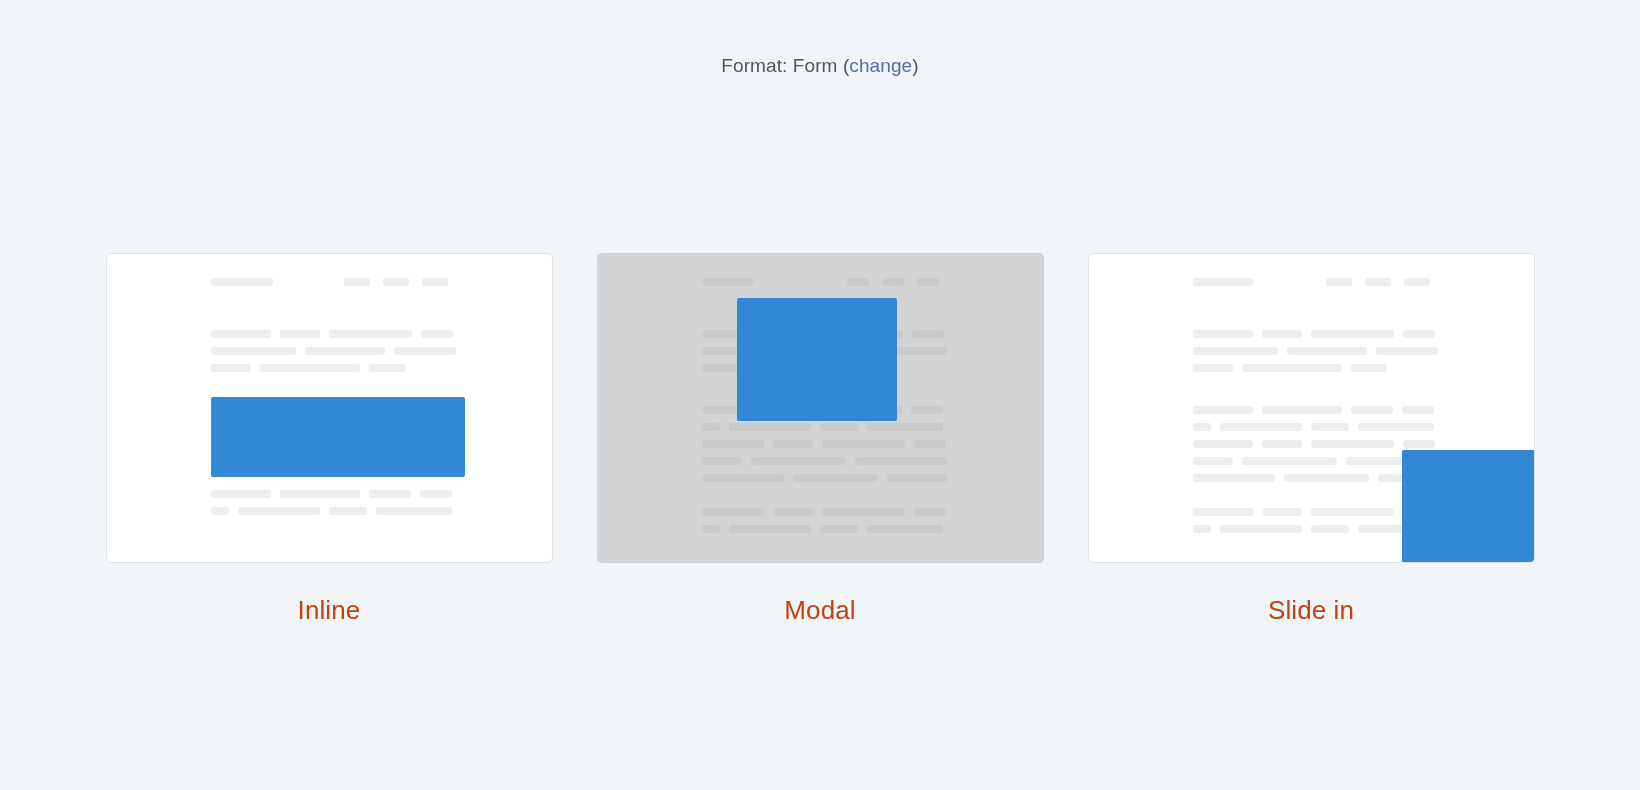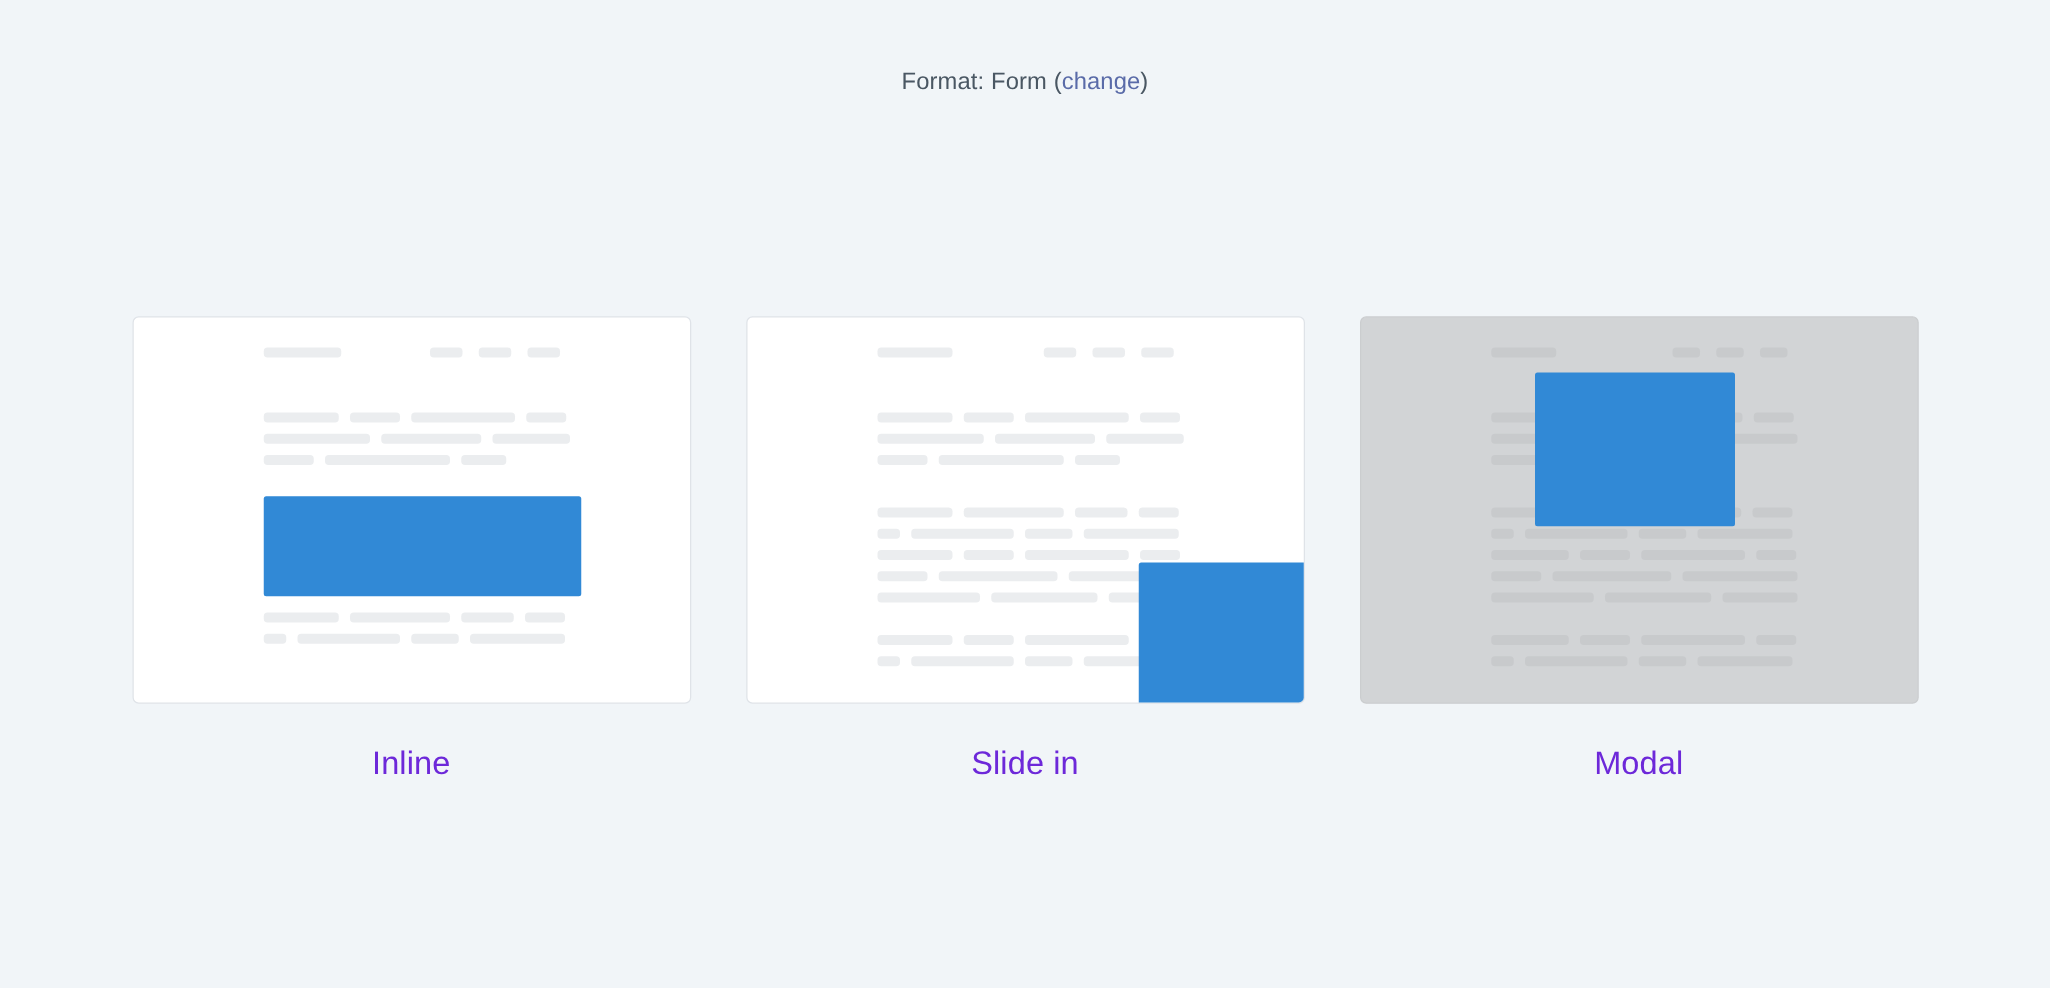--- a/index.html
+++ b/index.html
@@ -146,21 +146,21 @@
     width: 134px;
     height: 114px;
     background: #3189d6;
     border-radius: 2px 0 0 0;
   }
 
   .option-label {
     margin-top: 32px;
     font-size: 26px;
     font-weight: 400;
-    color: #6d28d9;
+    color: #c2410c;
     letter-spacing: 0.1px;
   }
 </style>
 </head>
 <body>
 
 <div class="page">
 
   <div class="format-line">
     <span>Format: Form (</span><a class="change-link" href="#">change</a><span class="paren">)</span>
@@ -211,101 +211,20 @@
               <div class="sk" style="width:18px"></div>
               <div class="sk" style="width:82px"></div>
               <div class="sk" style="width:38px"></div>
               <div class="sk" style="width:76px"></div>
             </div>
           </div>
         </div>
         <div class="blue-inline"></div>
       </div>
       <div class="option-label">Inline</div>
-    </div>
-
-    <div class="option">
-      <div class="preview white">
-        <div class="sk-wrap">
-          <div class="sk-row topbar">
-            <div class="left">
-              <div class="sk" style="width:60px"></div>
-            </div>
-            <div class="right">
-              <div class="sk" style="width:26px"></div>
-              <div class="sk" style="width:26px"></div>
-              <div class="sk" style="width:26px"></div>
-            </div>
-          </div>
-          <div class="sk-group" style="margin-top:44px">
-            <div class="sk-row">
-              <div class="sk" style="width:60px"></div>
-              <div class="sk" style="width:40px"></div>
-              <div class="sk" style="width:83px"></div>
-              <div class="sk" style="width:32px"></div>
-            </div>
-            <div class="sk-row">
-              <div class="sk" style="width:85px"></div>
-              <div class="sk" style="width:80px"></div>
-              <div class="sk" style="width:62px"></div>
-            </div>
-            <div class="sk-row">
-              <div class="sk" style="width:40px"></div>
-              <div class="sk" style="width:100px"></div>
-              <div class="sk" style="width:36px"></div>
-            </div>
-          </div>
-          <div class="sk-group" style="margin-top:34px">
-            <div class="sk-row">
-              <div class="sk" style="width:60px"></div>
-              <div class="sk" style="width:80px"></div>
-              <div class="sk" style="width:42px"></div>
-              <div class="sk" style="width:32px"></div>
-            </div>
-            <div class="sk-row">
-              <div class="sk" style="width:18px"></div>
-              <div class="sk" style="width:82px"></div>
-              <div class="sk" style="width:38px"></div>
-              <div class="sk" style="width:76px"></div>
-            </div>
-            <div class="sk-row">
-              <div class="sk" style="width:60px"></div>
-              <div class="sk" style="width:40px"></div>
-              <div class="sk" style="width:83px"></div>
-              <div class="sk" style="width:32px"></div>
-            </div>
-            <div class="sk-row">
-              <div class="sk" style="width:40px"></div>
-              <div class="sk" style="width:95px"></div>
-              <div class="sk" style="width:92px"></div>
-            </div>
-            <div class="sk-row">
-              <div class="sk" style="width:82px"></div>
-              <div class="sk" style="width:85px"></div>
-              <div class="sk" style="width:60px"></div>
-            </div>
-          </div>
-          <div class="sk-group" style="margin-top:26px">
-            <div class="sk-row">
-              <div class="sk" style="width:60px"></div>
-              <div class="sk" style="width:40px"></div>
-              <div class="sk" style="width:83px"></div>
-              <div class="sk" style="width:32px"></div>
-            </div>
-            <div class="sk-row">
-              <div class="sk" style="width:18px"></div>
-              <div class="sk" style="width:82px"></div>
-              <div class="sk" style="width:38px"></div>
-              <div class="sk" style="width:76px"></div>
-            </div>
-          </div>
-        </div>
-        <div class="blue-slide"></div>
-      </div>
-      <div class="option-label">Slide in</div>
     </div>
 
     <div class="option">
       <div class="preview dim">
         <div class="sk-wrap">
           <div class="sk-row topbar">
             <div class="left">
               <div class="sk" style="width:52px"></div>
             </div>
             <div class="right">
@@ -375,14 +294,95 @@
               <div class="sk" style="width:38px"></div>
               <div class="sk" style="width:76px"></div>
             </div>
           </div>
         </div>
         <div class="blue-modal"></div>
       </div>
       <div class="option-label">Modal</div>
     </div>
 
+    <div class="option">
+      <div class="preview white">
+        <div class="sk-wrap">
+          <div class="sk-row topbar">
+            <div class="left">
+              <div class="sk" style="width:60px"></div>
+            </div>
+            <div class="right">
+              <div class="sk" style="width:26px"></div>
+              <div class="sk" style="width:26px"></div>
+              <div class="sk" style="width:26px"></div>
+            </div>
+          </div>
+          <div class="sk-group" style="margin-top:44px">
+            <div class="sk-row">
+              <div class="sk" style="width:60px"></div>
+              <div class="sk" style="width:40px"></div>
+              <div class="sk" style="width:83px"></div>
+              <div class="sk" style="width:32px"></div>
+            </div>
+            <div class="sk-row">
+              <div class="sk" style="width:85px"></div>
+              <div class="sk" style="width:80px"></div>
+              <div class="sk" style="width:62px"></div>
+            </div>
+            <div class="sk-row">
+              <div class="sk" style="width:40px"></div>
+              <div class="sk" style="width:100px"></div>
+              <div class="sk" style="width:36px"></div>
+            </div>
+          </div>
+          <div class="sk-group" style="margin-top:34px">
+            <div class="sk-row">
+              <div class="sk" style="width:60px"></div>
+              <div class="sk" style="width:80px"></div>
+              <div class="sk" style="width:42px"></div>
+              <div class="sk" style="width:32px"></div>
+            </div>
+            <div class="sk-row">
+              <div class="sk" style="width:18px"></div>
+              <div class="sk" style="width:82px"></div>
+              <div class="sk" style="width:38px"></div>
+              <div class="sk" style="width:76px"></div>
+            </div>
+            <div class="sk-row">
+              <div class="sk" style="width:60px"></div>
+              <div class="sk" style="width:40px"></div>
+              <div class="sk" style="width:83px"></div>
+              <div class="sk" style="width:32px"></div>
+            </div>
+            <div class="sk-row">
+              <div class="sk" style="width:40px"></div>
+              <div class="sk" style="width:95px"></div>
+              <div class="sk" style="width:92px"></div>
+            </div>
+            <div class="sk-row">
+              <div class="sk" style="width:82px"></div>
+              <div class="sk" style="width:85px"></div>
+              <div class="sk" style="width:60px"></div>
+            </div>
+          </div>
+          <div class="sk-group" style="margin-top:26px">
+            <div class="sk-row">
+              <div class="sk" style="width:60px"></div>
+              <div class="sk" style="width:40px"></div>
+              <div class="sk" style="width:83px"></div>
+              <div class="sk" style="width:32px"></div>
+            </div>
+            <div class="sk-row">
+              <div class="sk" style="width:18px"></div>
+              <div class="sk" style="width:82px"></div>
+              <div class="sk" style="width:38px"></div>
+              <div class="sk" style="width:76px"></div>
+            </div>
+          </div>
+        </div>
+        <div class="blue-slide"></div>
+      </div>
+      <div class="option-label">Slide in</div>
+    </div>
+
   </div>
 </div>
 
 </body></html>

